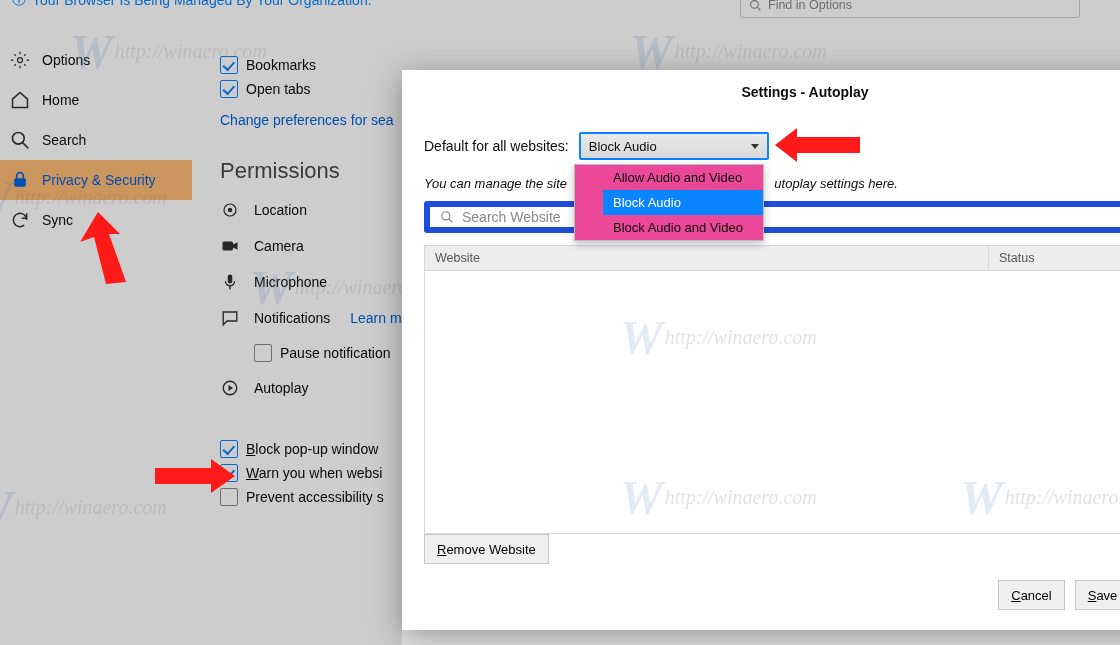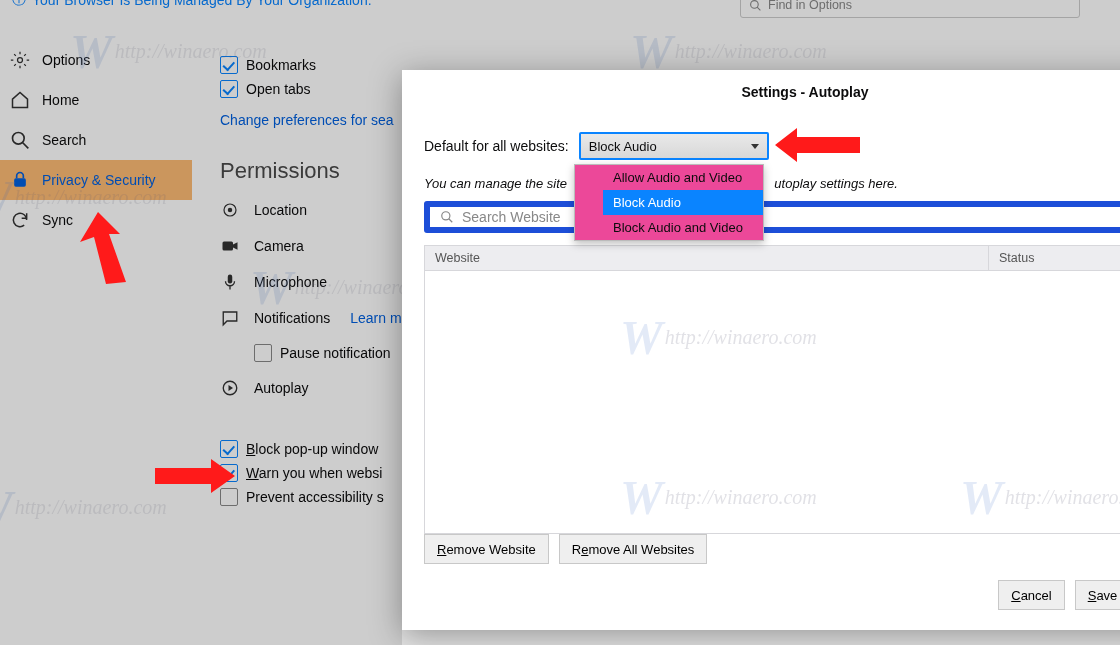--- a/index.html
+++ b/index.html
@@ -435,23 +435,20 @@
       <div class="th th-status">
         <span>Status</span>
         <span class="sort-caret">▲</span>
       </div>
     </div>
     <div class="table-body"></div>
     <div class="remove-row">
       <button class="btn">
           <span><u>R</u>emove Website</span>
         </button>
-      <button class="btn">
-          <span>R<u>e</u>move All Websites</span>
-        </button>
     </div>
   </div>
   <div class="modal-footer">
     <button class="btn"><u>C</u>ancel</button>
     <button class="btn"><u>S</u>ave Changes</button>
   </div>
 
   <div class="dropdown-panel">
     <div class="dd-opt">Allow Audio and Video</div>
     <div class="dd-opt selected">Block Audio</div>

